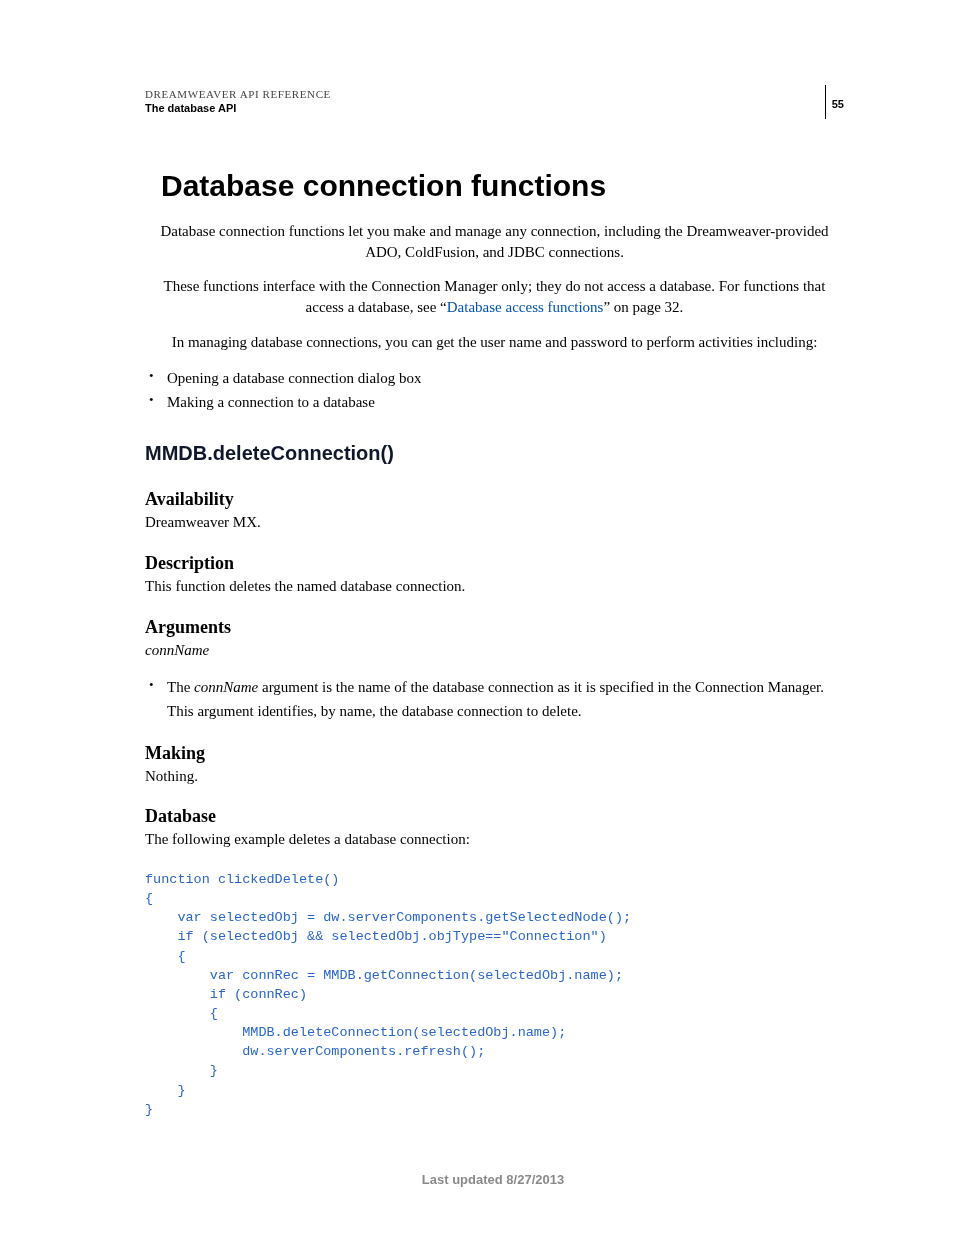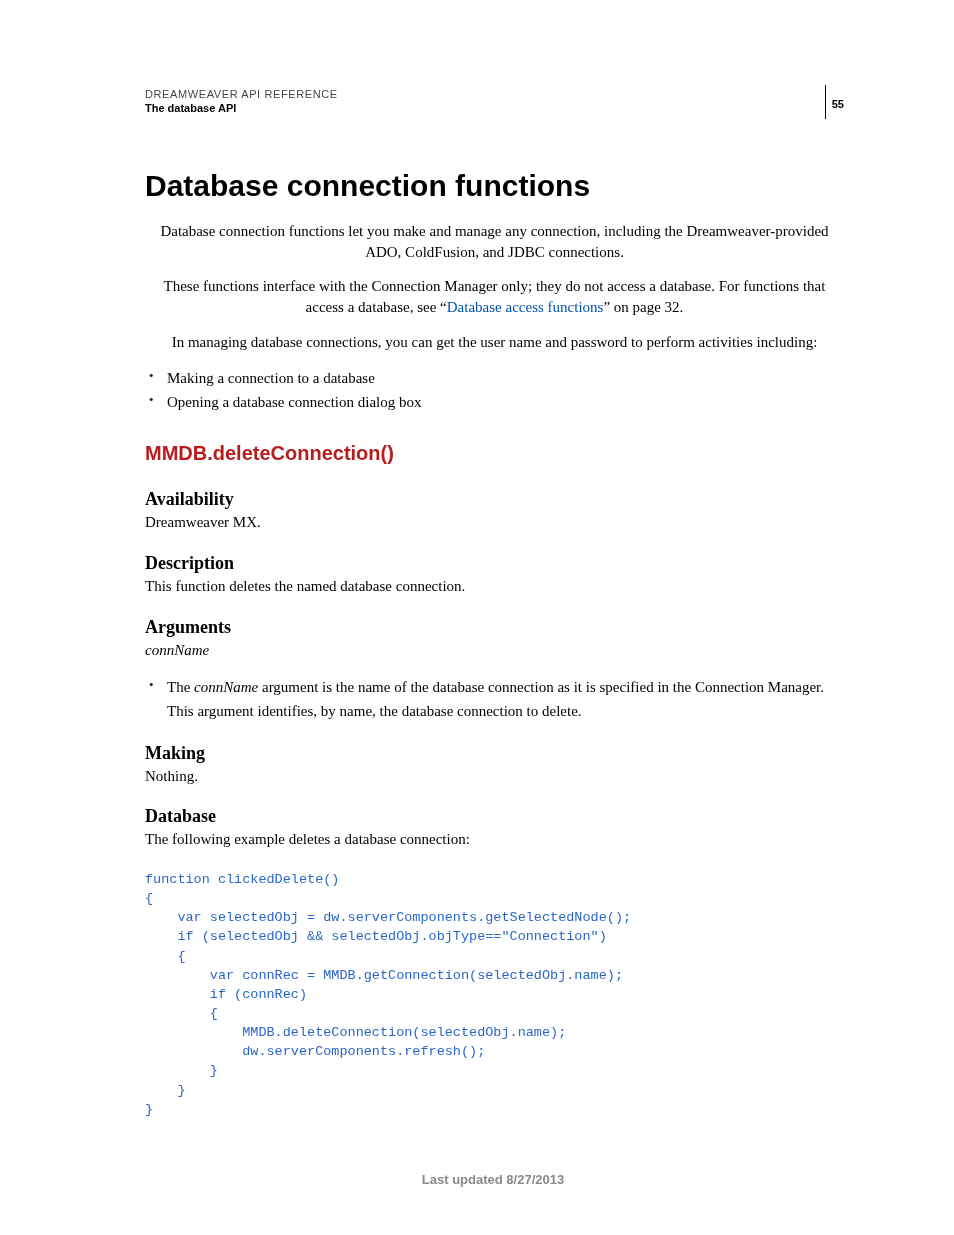--- a/index.html
+++ b/index.html
@@ -20,21 +20,21 @@
     display: flex;
     align-items: flex-start;
   }
   .header-left {
     flex: 1;
     font-size: 11px;
     letter-spacing: 0.6px;
     color: #444;
   }
   .header-left .ref {
-    font-family: Liberation Sans, sans-serif;
+    font-family: Liberation Serif, serif;
   }
   .header-left .chapter {
     font-family: "Myriad Pro", "Helvetica Neue", Arial, sans-serif;
     font-weight: 700;
     letter-spacing: 0;
     color: #000;
     margin-top: 2px;
   }
   .page-number-wrap {
     display: flex;
@@ -49,21 +49,21 @@
   }
   .page-number {
     font-family: "Myriad Pro", "Helvetica Neue", Arial, sans-serif;
     font-weight: 700;
     font-size: 11px;
   }
   h1.section-title {
     font-family: "Myriad Pro", "Helvetica Neue", Arial, sans-serif;
     font-weight: 700;
     font-size: 30px;
-    margin: 50px 0 18px 0;
+    margin: 50px 0 18px 16px;
     color: #000;
   }
   p.body {
     font-size: 15px;
     line-height: 1.38;
     margin: 0 0 14px 0;
     color: #000;
     text-align: center;
   }
   a.xref {
@@ -86,21 +86,21 @@
     position: absolute;
     left: -14px;
     top: 0;
     font-size: 13px;
   }
   h2.api-title {
     font-family: "Myriad Pro", "Helvetica Neue", Arial, sans-serif;
     font-weight: 700;
     font-size: 20px;
     margin: 28px 0 24px 0;
-    color: #b91c1c;
+    color: #0f172a;
   }
   .subhead {
     font-family: "Minion Pro", "Times New Roman", Georgia, serif;
     font-weight: 700;
     font-size: 18px;
     margin: 20px 0 2px 0;
   }
   .sub-body {
     font-size: 15px;
     line-height: 1.38;
@@ -147,22 +147,22 @@
 
   <p class="body">Database connection functions let you make and manage any connection, including the Dreamweaver-provided ADO, ColdFusion, and JDBC connections.</p>
 
   <p class="body">
     <span>These functions interface with the Connection Manager only; they do not access a database. For functions that access a database, see “</span><a href="#" class="xref">Database access functions</a><span>” on page 32.</span>
   </p>
 
   <p class="body">In managing database connections, you can get the user name and password to perform activities including:</p>
 
   <ul class="bullets">
+    <li>Opening a database connection dialog box</li>
     <li>Making a connection to a database</li>
-    <li>Opening a database connection dialog box</li>
   </ul>
 
   <h2 class="api-title">MMDB.deleteConnection()</h2>
 
   <div class="subhead">Availability</div>
   <p class="sub-body">Dreamweaver MX.</p>
 
   <div class="subhead">Description</div>
   <p class="sub-body">This function deletes the named database connection.</p>
 

